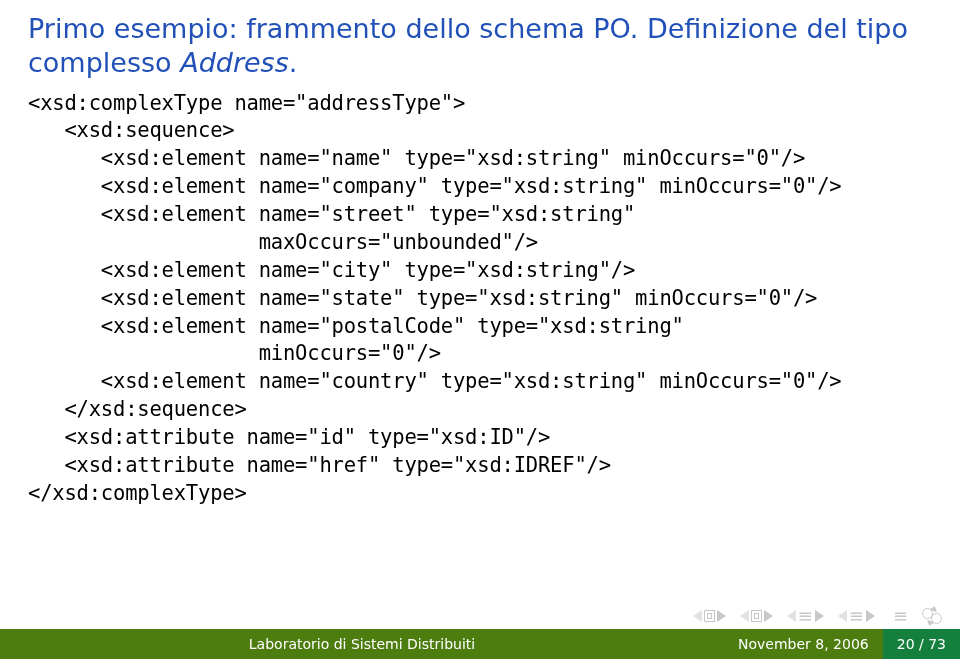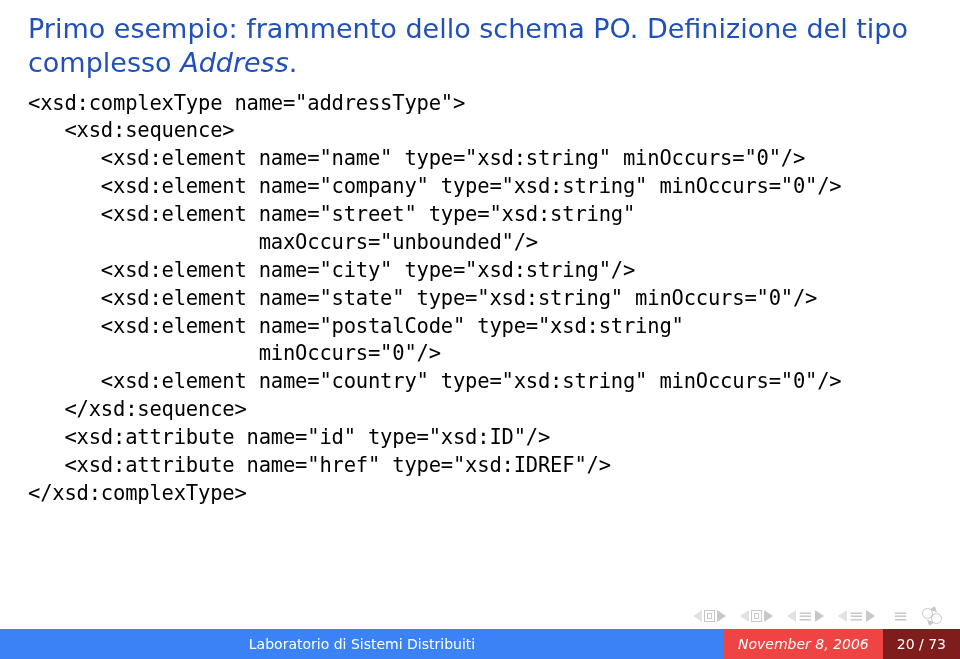--- a/index.html
+++ b/index.html
@@ -46,23 +46,23 @@
     color: #fff;
     width: 100%;
   }
   .footer .seg {
     display: flex;
     align-items: center;
     padding: 0 14px;
     white-space: nowrap;
   }
   .seg-author { background: #2446a3; flex: 0 0 auto; }
-  .seg-title  { background: #3b82f6; flex: 1 1 auto; justify-content: center; }
-  .seg-date   { background: #ef4444; flex: 0 0 auto; font-style: italic; }
-  .seg-page   { background: #7f1d1d; flex: 0 0 auto; padding-left: 6px; }
+  .seg-title  { background: #4d7c0f; flex: 1 1 auto; justify-content: center; }
+  .seg-date   { background: #4d7c0f; flex: 0 0 auto; }
+  .seg-page   { background: #15803d; flex: 0 0 auto; padding-left: 6px; }
 
   .navrow {
     position: absolute;
     right: 18px;
     bottom: 34px;
     display: flex;
     align-items: center;
     gap: 14px;
     color: #c8c8c8;
   }

